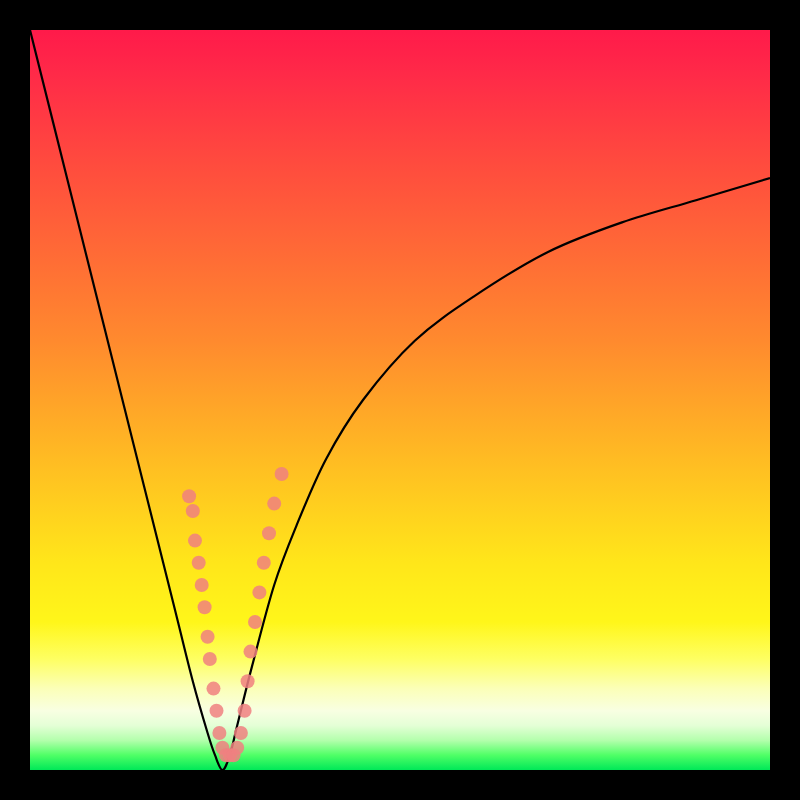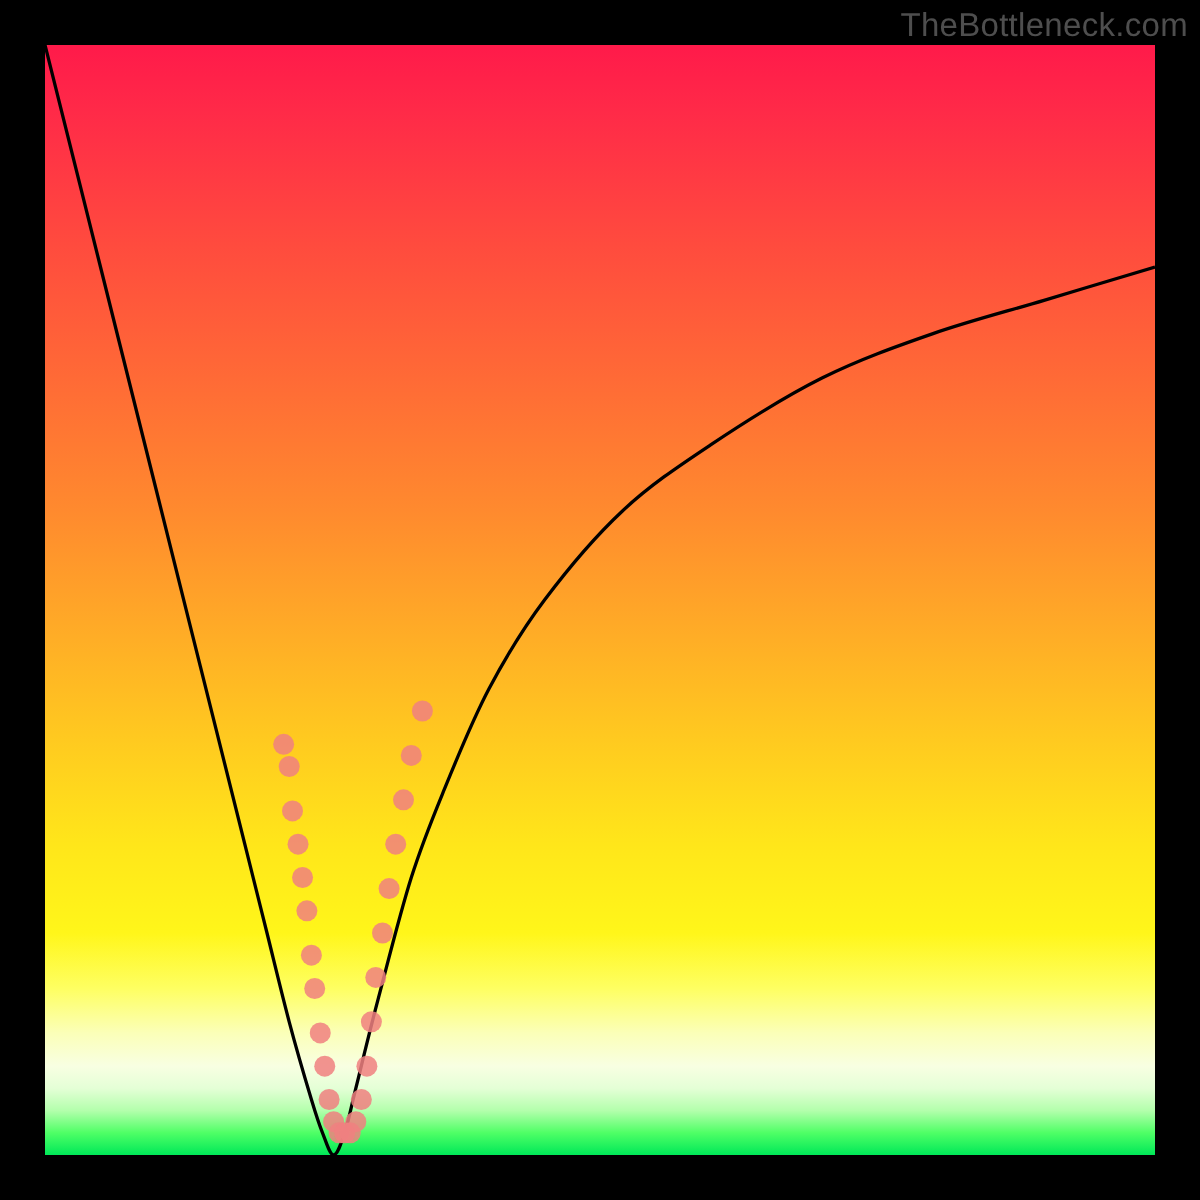--- a/index.html
+++ b/index.html
@@ -65,21 +65,20 @@
   .dot {
     fill: #f08080;
     fill-opacity: 0.85;
     stroke: none;
   }
 </style>
 </head>
 <body>
 
 <div class="frame">
-  <div class="watermark">TheBottleneck.com</div>
   <div class="plot">
     <svg class="curve" viewBox="0 0 740 740" preserveAspectRatio="none">
       <path id="curve-path" fill="none" stroke="#000000" stroke-width="2.2" d="M 0.0 0.0 C 6.2 24.7, 24.7 98.7, 37.0 148.0 C 49.3 197.3, 62.9 251.6, 74.0 296.0 C 85.1 340.4, 93.7 374.9, 103.6 414.4 C 113.5 453.9, 125.8 503.2, 133.2 532.8 C 140.6 562.4, 143.1 572.3, 148.0 592.0 C 152.9 611.7, 157.9 632.7, 162.8 651.2 C 167.7 669.7, 173.9 690.7, 177.6 703.0 C 181.3 715.3, 182.5 719.0, 185.0 725.2 C 187.5 731.4, 189.9 740.0, 192.4 740.0 C 194.9 740.0, 197.3 732.6, 199.8 725.2 C 202.3 717.8, 203.5 710.4, 207.2 695.6 C 210.9 680.8, 215.8 659.8, 222.0 636.4 C 228.2 613.0, 236.8 578.4, 244.2 555.0 C 251.6 531.6, 257.8 516.8, 266.4 495.8 C 275.0 474.8, 284.9 450.2, 296.0 429.2 C 307.1 408.2, 318.2 389.7, 333.0 370.0 C 347.8 350.3, 366.3 328.1, 384.8 310.8 C 403.3 293.5, 421.8 281.2, 444.0 266.4 C 466.2 251.6, 493.3 234.3, 518.0 222.0 C 542.7 209.7, 567.3 201.0, 592.0 192.4 C 616.7 183.8, 641.3 177.6, 666.0 170.2 C 690.7 162.8, 727.7 151.7, 740.0 148.0"></path>
       <g id="dots">
           <circle cx="159.1" cy="466.2" r="7" class="dot" fill="#f08080"></circle>
           <circle cx="162.8" cy="481.0" r="7" class="dot" fill="#f08080"></circle>
           <circle cx="165.0" cy="510.6" r="7" class="dot" fill="#f08080"></circle>
           <circle cx="168.7" cy="532.8" r="7" class="dot" fill="#f08080"></circle>
           <circle cx="171.7" cy="555.0" r="7" class="dot" fill="#f08080"></circle>
           <circle cx="174.6" cy="577.2" r="7" class="dot" fill="#f08080"></circle>

